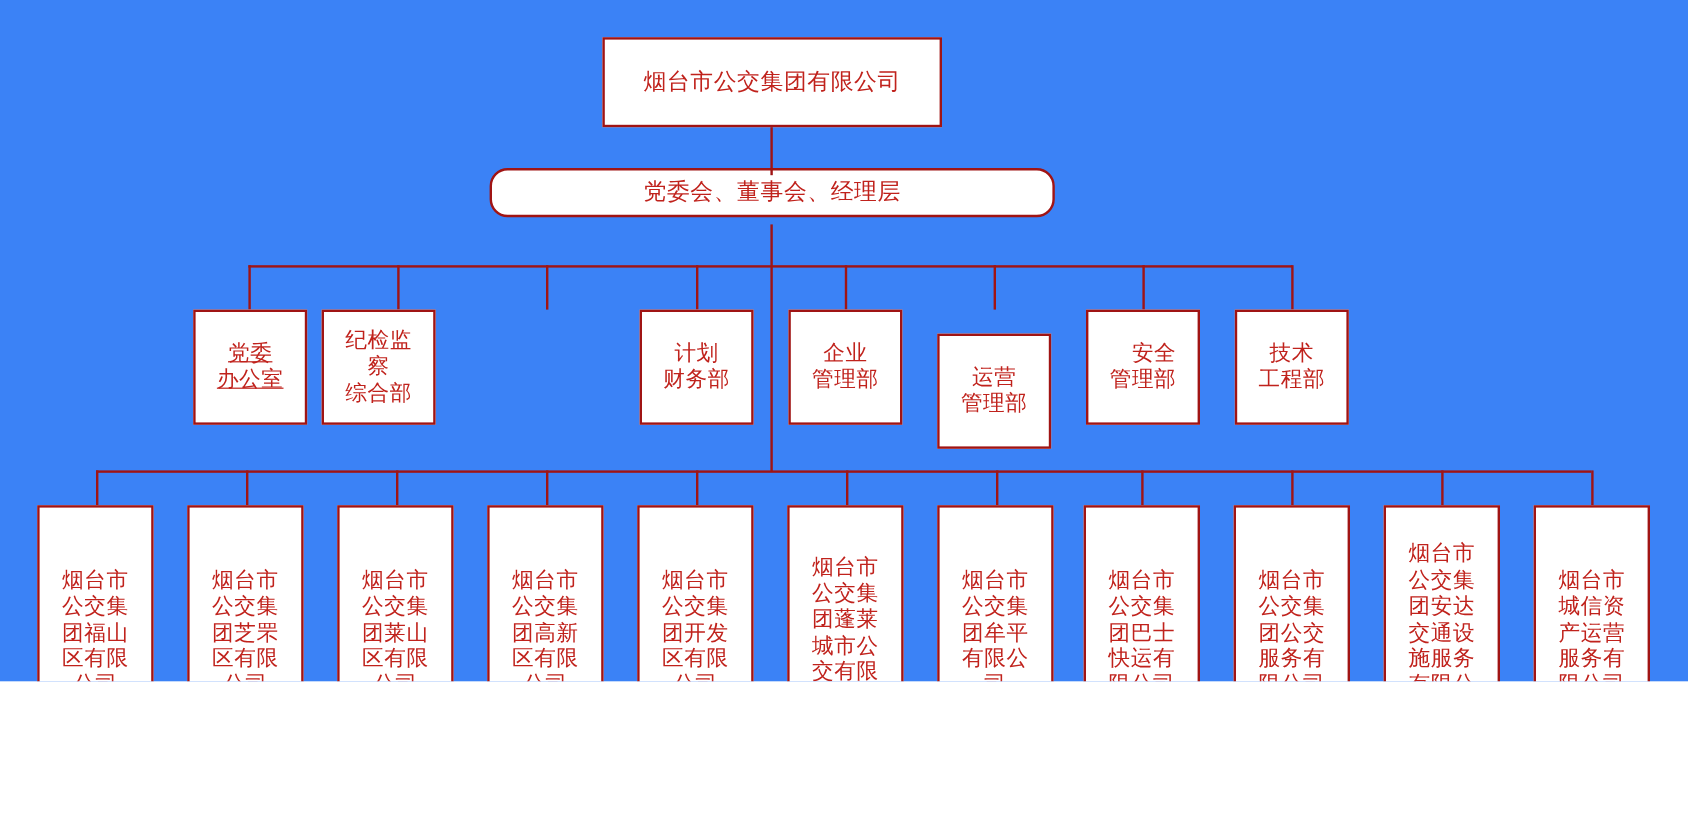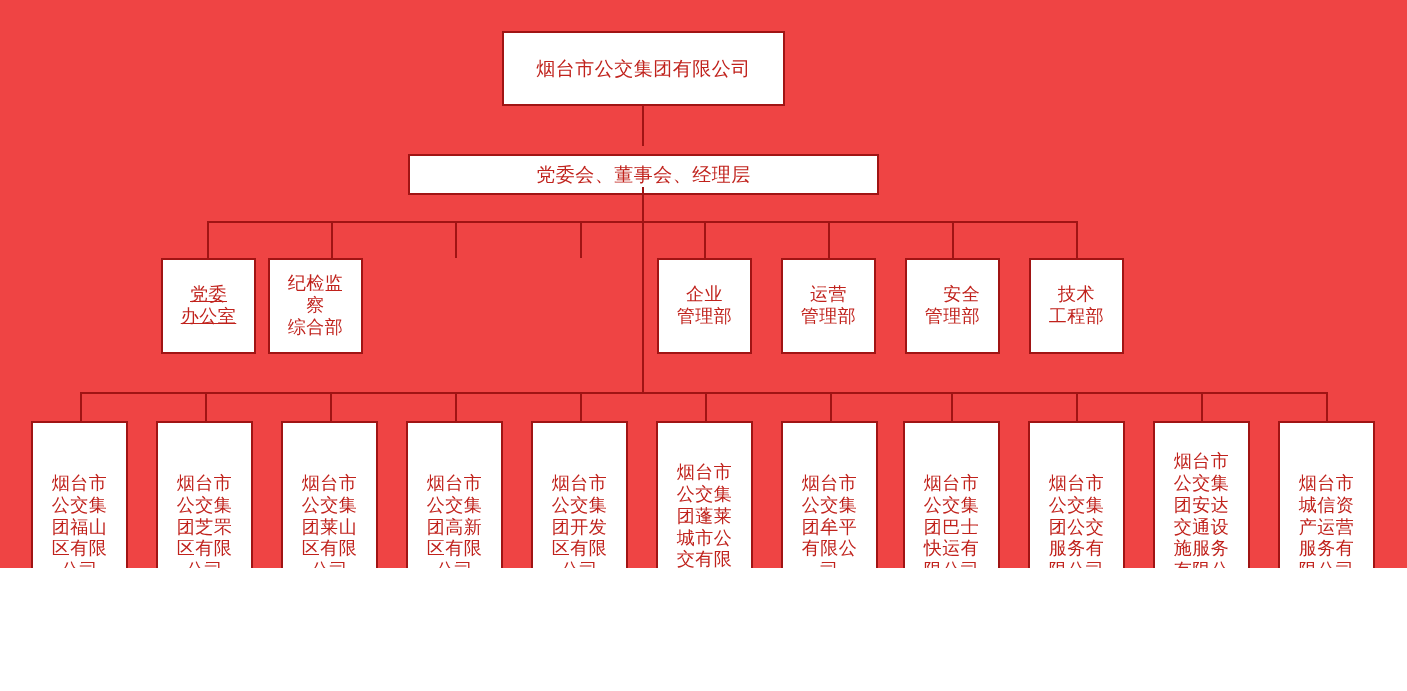--- a/index.html
+++ b/index.html
@@ -4,21 +4,21 @@
 <style>
   html, body {
     margin: 0;
     padding: 0;
     background: #ffffff;
   }
   #chart-root {
     position: relative;
     width: 1407px;
     height: 568px;
-    background: #ef4444;
+    background: #3b82f6;
     font-family: "Liberation Serif", "DejaVu Serif", serif;
     overflow: hidden;
   }
   .node {
     position: absolute;
     box-sizing: border-box;
     border: 2px solid #A01414;
     background: #ffffff;
     color: #C0221C;
     display: flex;
@@ -39,24 +39,25 @@
     top: 31px;
     width: 283px;
     height: 75px;
     border-width: 2px;
   }
   .node-root .label { font-size: 19px; }
 
   
   .node-board {
     left: 408px;
-    top: 154px;
+    top: 140px;
     width: 471px;
     height: 41px;
     border-width: 2px;
+    border-radius: 15px;
   }
   .node-board .label { font-size: 19px; }
 
   
   .node-dept {
     top: 258px;
     width: 95px;
     height: 96px;
   }
   .node-dept .label { font-size: 18px; }
@@ -123,25 +124,29 @@
 
   <div class="node node-dept" style="left:161px;text-decoration:underline;">
     <span class="label">党委
 办公室</span>
   </div>
   <div class="node node-dept" style="left:268px;">
     <span class="label">纪检监
 察
 综合部</span>
   </div>
+  <div class="node node-dept" style="left:533px;">
+    <span class="label">计划
+财务部</span>
+  </div>
   <div class="node node-dept" style="left:657px;">
     <span class="label">企业
 管理部</span>
   </div>
-  <div class="node node-dept" style="left:781px;">
+  <div class="node node-dept" style="left:781px;margin-top:20px;">
     <span class="label">运营
 管理部</span>
   </div>
   <div class="node node-dept" style="left:905px;text-align:right;">
     <span class="label">安全
 管理部</span>
   </div>
   <div class="node node-dept" style="left:1029px;">
     <span class="label">技术
 工程部</span>

